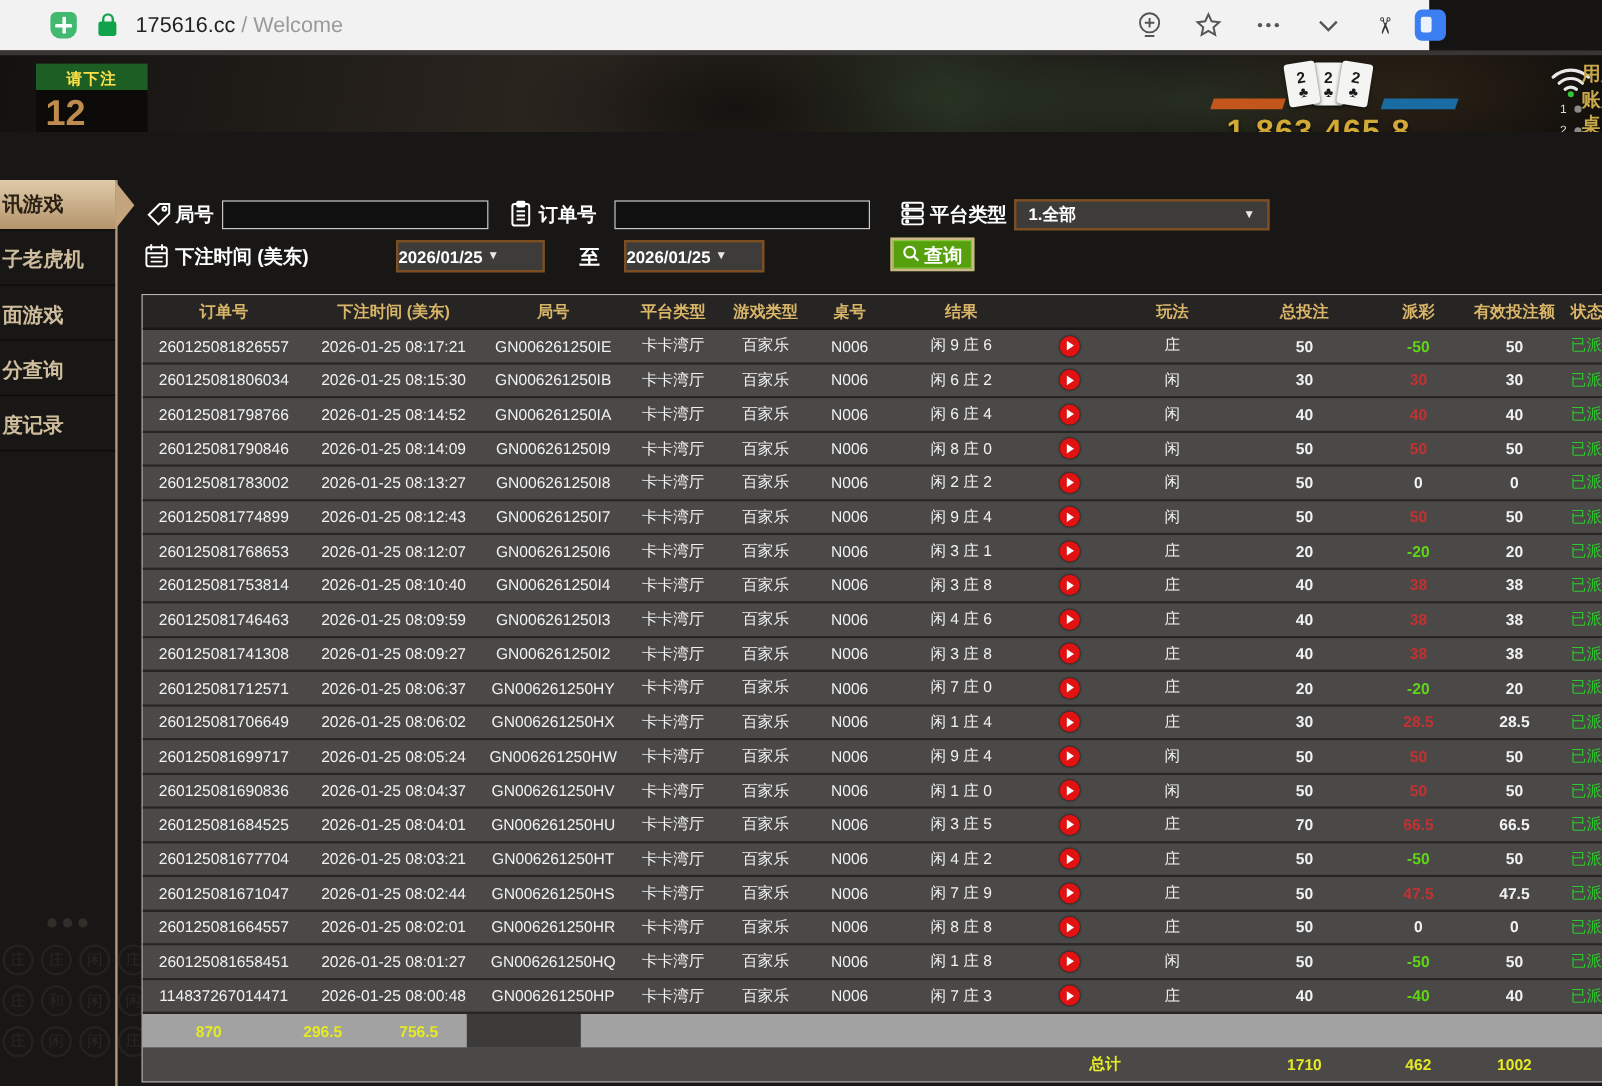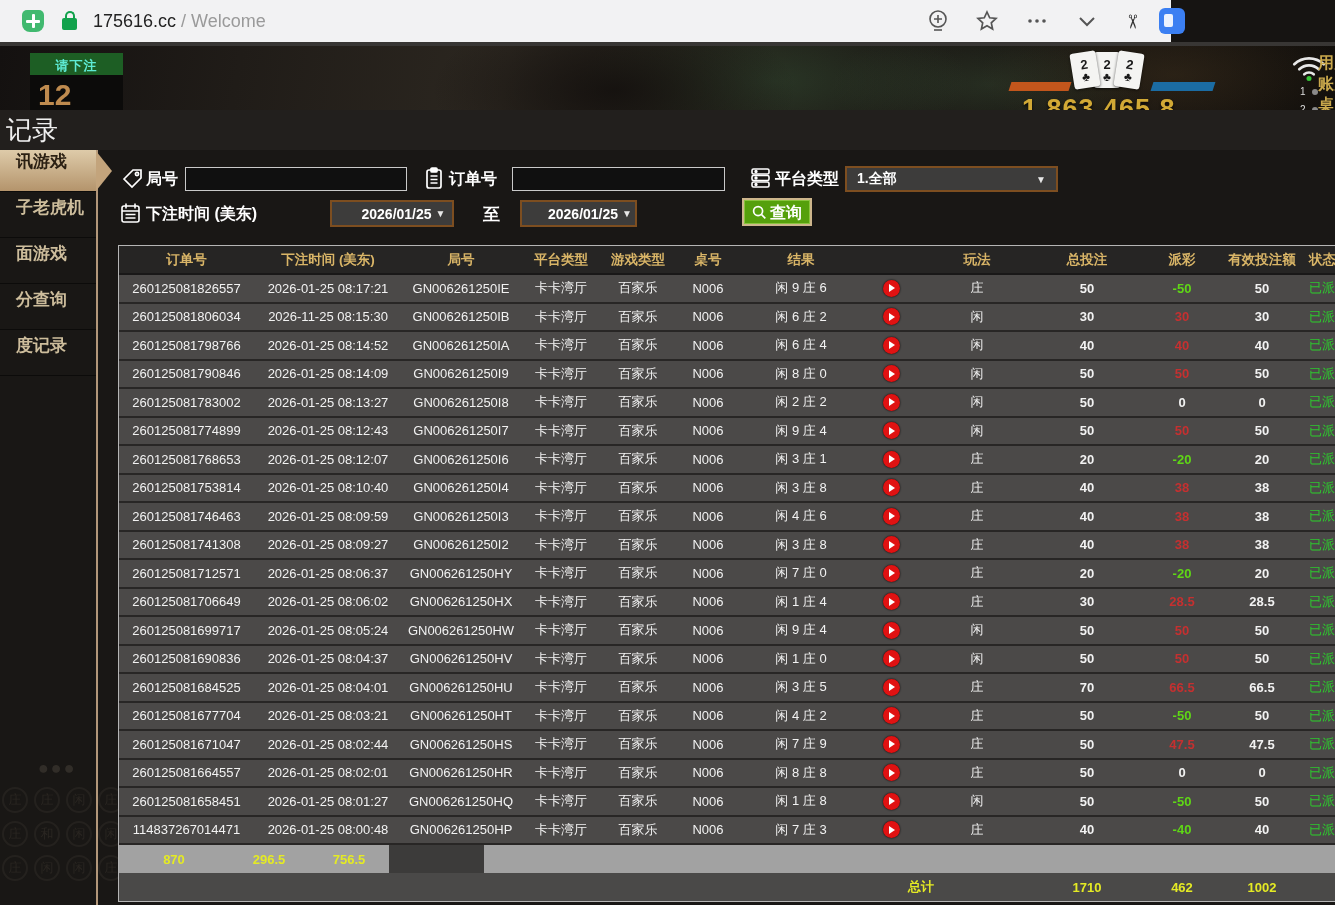--- a/index.html
+++ b/index.html
@@ -2,21 +2,21 @@
 <html><head>
 <meta charset="utf-8">
 <style>
   html,body{margin:0;padding:0;}
   body{
     width:1335px;height:905px;overflow:hidden;position:relative;
     background:#161412;font-family:"Liberation Sans","DejaVu Sans",sans-serif;
     -webkit-font-smoothing:antialiased;
   }
   
-  .browser-bar{position:absolute;left:0;top:0;width:1171px;height:42px;background:#f2f2f3;display:flex;align-items:center;}
+  .browser-bar{position:absolute;left:0;top:0;width:1171px;height:42px;background:#f2f2f3;display:flex;align-items:center;padding-left:20px;}
   .shield-ic{width:22px;height:22px;margin-left:22px;border-radius:5px 5px 8px 8px;background:#41b96f;position:relative;flex:none;}
   .shield-ic::before{content:"";position:absolute;left:9.5px;top:4px;width:3px;height:14px;background:#fff;border-radius:1px;}
   .shield-ic::after{content:"";position:absolute;left:4px;top:9.5px;width:14px;height:3px;background:#fff;border-radius:1px;}
   .lock-ic{width:15px;height:12px;background:#12a24c;border-radius:2px;position:relative;margin-left:18px;margin-top:6px;flex:none;}
   .lock-ic::before{content:"";position:absolute;left:2.5px;top:-7px;width:10px;height:10px;border:2.5px solid #12a24c;border-bottom:none;border-radius:7px 7px 0 0;box-sizing:border-box;}
   .url-text{margin-left:16px;font-size:18px;color:#222;white-space:nowrap;}
   .url-text .path{color:#9a9a9a;}
   .bar-icons{display:flex;align-items:center;gap:26px;margin-left:auto;color:#555;}
   .bar-icons svg{display:block;}
   .search-box{width:385px;height:30px;background:#fbfbfb;border:1px solid #e7e7e7;border-radius:16px;margin-left:24px;display:flex;align-items:center;overflow:hidden;flex:none;}
@@ -26,56 +26,56 @@
   .blue-app{width:26px;height:26px;border-radius:6px;background:#3b7ff2;margin-left:18px;margin-right:-14px;flex:none;position:relative;}
   .blue-app::before{content:"";position:absolute;left:5px;top:6px;width:9px;height:13px;background:#fff;border-radius:2px;opacity:.9;}
   
   .game-strip{position:absolute;left:0;top:42px;width:1335px;height:68px;overflow:hidden;border-top:4px solid #383634;box-sizing:border-box;
     background:
       radial-gradient(ellipse 260px 120px at 46% 70%, rgba(20,16,14,.9), transparent 70%),
       radial-gradient(ellipse 300px 110px at 58% 55%, rgba(56,92,60,.38), transparent 65%),
       radial-gradient(ellipse 260px 100px at 74% 60%, rgba(70,100,66,.30), transparent 60%),
       radial-gradient(ellipse 300px 120px at 88% 45%, rgba(110,82,44,.25), transparent 65%),
       linear-gradient(100deg,#141110 0%,#201c18 18%,#2c2720 38%,#232019 52%,#191613 72%,#0f0d0b 100%);}
-  .bet-prompt{position:absolute;left:30px;top:7px;width:93px;height:26px;background:#1d5e24;color:#5eead4;font-size:13px;font-weight:bold;display:flex;align-items:center;justify-content:center;letter-spacing:1px;}
+  .bet-prompt{position:absolute;left:30px;top:7px;width:93px;height:26px;background:#1d5e24;color:#fde047;font-size:13px;font-weight:bold;display:flex;align-items:center;justify-content:center;letter-spacing:1px;}
   .countdown-box{position:absolute;left:30px;top:29px;width:93px;height:39px;background:#0c0b0a;color:#bf8b4f;font-size:30px;font-weight:bold;display:flex;align-items:center;padding-left:8px;box-sizing:border-box;}
   .bar-orange{position:absolute;left:1010px;top:36px;width:60px;height:9px;background:#c2561c;transform:skewX(-18deg);}
   .bar-blue{position:absolute;left:1152px;top:36px;width:62px;height:9px;background:#1b6ca3;transform:skewX(-18deg);}
   .cards{position:absolute;left:1072px;top:6px;display:flex;}
   .card{width:26px;height:36px;background:#f4f4f2;border-radius:3px;color:#1a1a1a;display:flex;flex-direction:column;align-items:center;justify-content:center;line-height:1;box-shadow:0 1px 3px rgba(0,0,0,.6);}
   .card .rank{font-size:13px;font-weight:bold;}
   .card .suit{font-size:12px;}
   .card:nth-child(1){transform:rotate(-9deg);margin-right:-4px;}
   .card:nth-child(3){transform:rotate(9deg);margin-left:-4px;}
   .big-amount{position:absolute;left:1022px;top:48px;font-size:27px;font-weight:bold;color:#d2a935;letter-spacing:1px;text-shadow:0 2px 3px rgba(0,0,0,.8);}
   .wifi{position:absolute;left:1291px;top:8px;}
   .hdr-labels{position:absolute;left:1318px;top:6px;color:#c9a84c;font-size:16px;font-weight:bold;line-height:21px;white-space:nowrap;}
   .mini-nums{position:absolute;left:1300px;top:37px;color:#ddd;font-size:10px;line-height:18px;}
   .mini-nums .dot{display:inline-block;width:6px;height:6px;border-radius:50%;background:#8a8a8a;margin-left:6px;}
   
   .overlay{position:absolute;left:0;top:110px;width:1335px;height:795px;background:#191715;}
   .title-band{height:40px;background:#221f1d;display:flex;align-items:center;}
   .page-title{color:#efefef;font-size:26px;margin-left:6px;}
   
   .sidebar{position:absolute;left:0;top:40px;width:96px;height:755px;border-right:2px solid #b2977a;}
-  .side-item{position:relative;height:41px;margin-bottom:4px;display:flex;align-items:flex-start;color:#cdbd9c;font-size:17px;font-weight:bold;padding-left:16px;cursor:pointer;white-space:nowrap;overflow:visible;border-bottom:1px solid #0c0b0a;}
+  .side-item{position:relative;height:41px;margin-bottom:4px;display:flex;align-items:center;color:#cdbd9c;font-size:17px;font-weight:bold;padding-left:2px;cursor:pointer;white-space:nowrap;overflow:visible;border-bottom:1px solid #0c0b0a;}
   .side-item.active{background:linear-gradient(180deg,#decba9,#b4946c);color:#2b2013;}
   .side-item.active::after{content:"";position:absolute;right:-16px;top:50%;margin-top:-20px;border-top:20px solid transparent;border-bottom:20px solid transparent;border-left:16px solid #c3a47c;}
   .roadmap{position:absolute;left:0;top:608px;width:96px;opacity:.5;}
   .rm-dots{color:#4a443c;font-size:18px;letter-spacing:2px;margin:0 0 8px 38px;}
   .rm-row{display:flex;gap:6px;margin:0 0 8px 2px;}
   .rm-cell{width:26px;height:26px;border:2px solid #302c27;border-radius:50%;color:#3b352e;font-size:13px;display:flex;align-items:center;justify-content:center;flex:none;box-sizing:border-box;}
   
   .filters{position:absolute;left:0;top:0;width:1335px;height:135px;}
   .f-label{position:absolute;color:#fff;font-size:16px;font-weight:bold;white-space:nowrap;}
   .f-icon{position:absolute;}
   .txt-input{position:absolute;height:24px;background:#101010;border:1px solid #c9c9c9;color:#eee;font-size:13px;padding:0 6px;box-sizing:border-box;outline:none;}
   .drop{position:absolute;background:#3d3c3b;border:2px solid #7d4e20;color:#fff;font-size:14px;font-weight:bold;display:flex;align-items:center;box-sizing:border-box;cursor:pointer;}
   .drop .arr{font-size:10px;margin-left:4px;color:#e8e8e8;}
-  .date-drop{justify-content:center;padding-left:23px;}
+  .date-drop{justify-content:flex-start;}
   .platform-drop{padding-left:10px;}
   .platform-drop .arr{margin-left:auto;margin-right:10px;}
   .query-btn{position:absolute;left:742px;top:88px;width:70px;height:28px;background:#55a00c;border:2px solid #cdb68c;box-shadow:inset 0 0 0 1px #8ac43e;color:#fff;font-size:16px;font-weight:bold;display:flex;align-items:flex-end;justify-content:center;gap:3px;box-sizing:border-box;cursor:pointer;}
   
   .records-table{position:absolute;left:118px;top:135px;width:1278px;border:1px solid #b5b5b5;background:#4b4948;}
   .t-header{display:flex;height:27px;background:#262524;border-bottom:2px solid #191818;}
   .t-header .t-cell{color:#d9b567;font-weight:bold;font-size:13.5px;}
   .t-row{display:flex;height:28.5px;border-bottom:2px solid #282625;box-sizing:border-box;background:#4b4948;}
   .t-cell{display:flex;align-items:center;justify-content:center;height:100%;white-space:nowrap;overflow:hidden;color:#f2f2f2;font-size:13px;flex:none;box-sizing:border-box;}
   .c0{width:135px}.c1{width:148px}.c2{width:118px}.c3{width:82px}.c4{width:72px}.c5{width:68px}
@@ -164,23 +164,20 @@
     <div>账户余</div>
     <div>桌台编</div>
   </div>
   <div class="mini-nums">
     <div><span>1</span><span class="dot"></span></div>
     <div><span>2</span><span class="dot"></span></div>
   </div>
 </div>
 
 <div class="overlay">
-  <div class="title-band">
-    <span class="page-title">记录</span>
-  </div>
 
   <div class="sidebar">
     <div class="side-item active">
         <span>讯游戏</span>
       </div>
     <div class="side-item">
         <span>子老虎机</span>
       </div>
     <div class="side-item">
         <span>面游戏</span>
@@ -307,21 +304,21 @@
             </span>
           </div>
           <div class="t-cell c8">庄</div>
           <div class="t-cell c9 cell-num">50</div>
           <div class="t-cell c10 pay-neg">-50</div>
           <div class="t-cell c11 cell-num">50</div>
           <div class="t-cell c12 status-green">已派彩</div>
         </div>
         <div class="t-row">
           <div class="t-cell c0">260125081806034</div>
-          <div class="t-cell c1">2026-11-25 08:15:30</div>
+          <div class="t-cell c1">2026-01-25 08:15:30</div>
           <div class="t-cell c2">GN006261250IB</div>
           <div class="t-cell c3">卡卡湾厅</div>
           <div class="t-cell c4">百家乐</div>
           <div class="t-cell c5">N006</div>
           <div class="t-cell c6">闲 6 庄 2</div>
           <div class="t-cell c7">
             <span class="play-icon">
               <span class="play-tri"></span>
             </span>
           </div>

